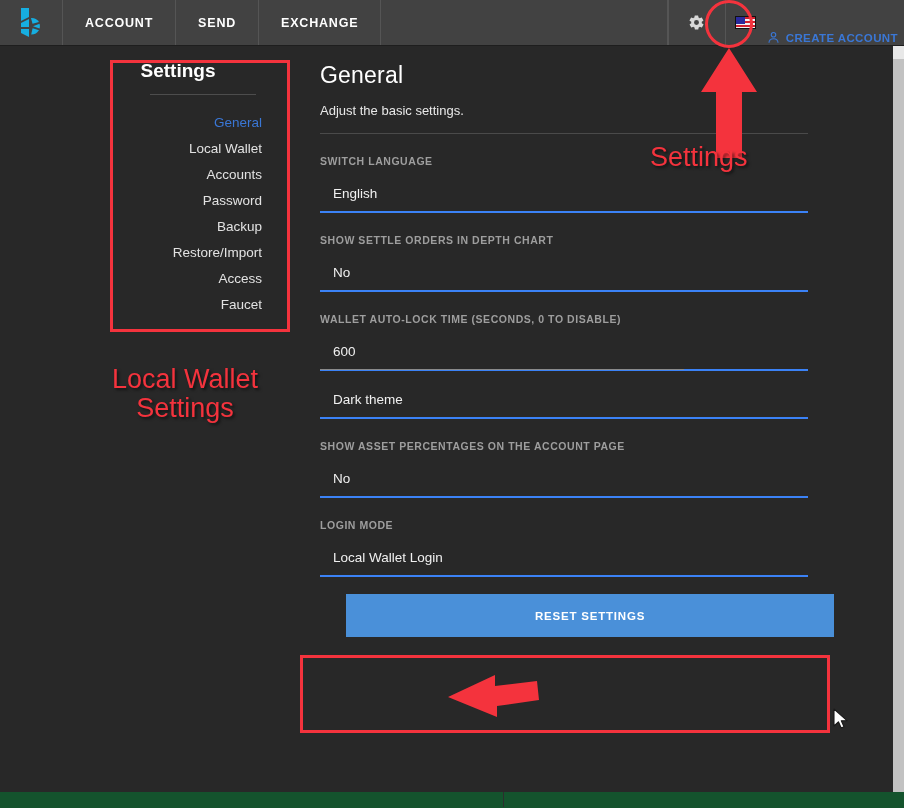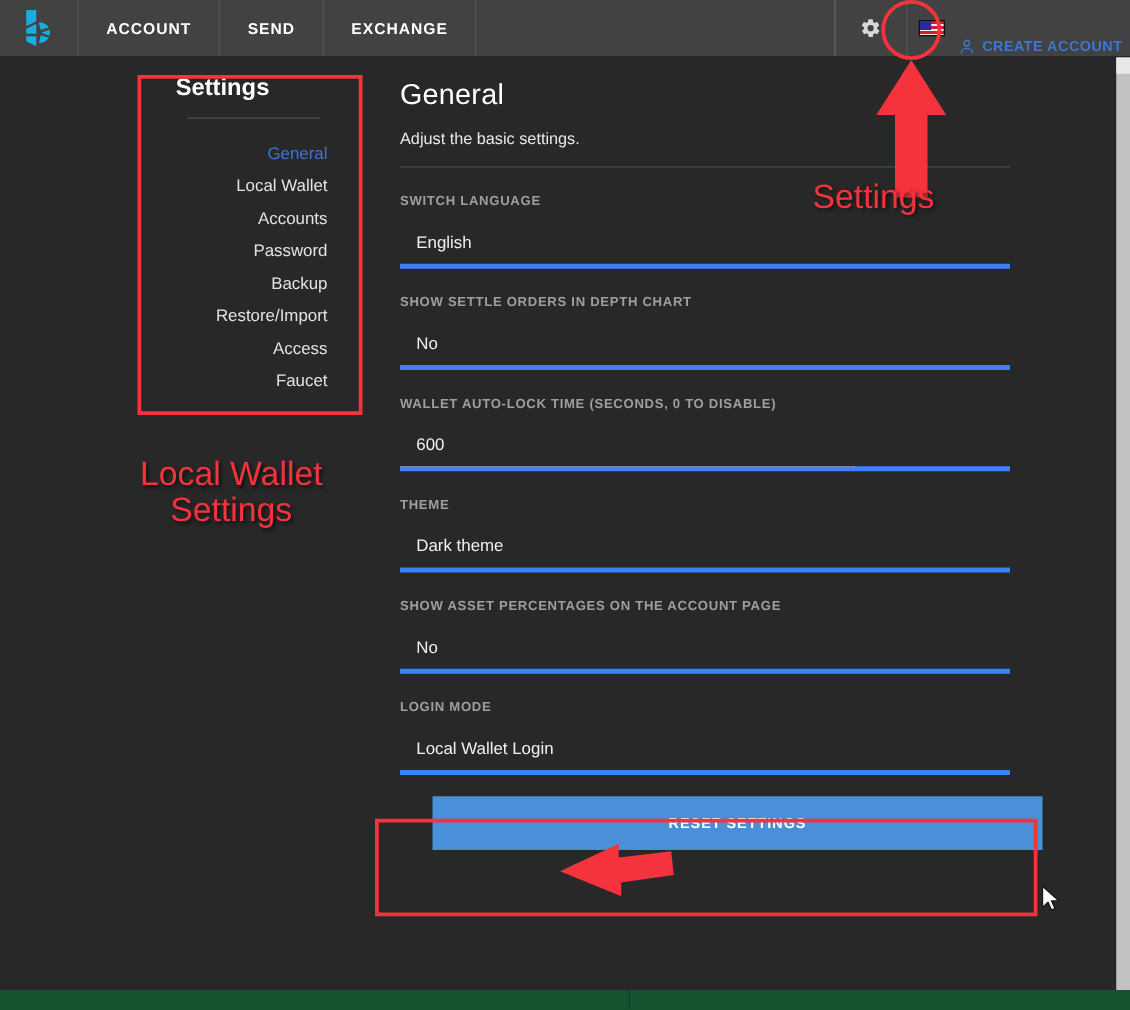--- a/index.html
+++ b/index.html
@@ -181,21 +181,21 @@
   }
   .setting-row { padding-top: 21px; }
   .setting-label {
     color: #9e9e9e;
     font-size: 10.5px;
     font-weight: bold;
     letter-spacing: 0.55px;
     margin-bottom: 19px;
   }
   .setting-value-wrap {
-    border-bottom: 4px solid #3b82f6;
+    border-bottom: 2px solid #3b82f6;
     padding: 0 0 10px 13px;
     position: relative;
   }
   .setting-value {
     color: #f0f0f0;
     font-size: 13.5px;
     cursor: pointer;
     user-select: none;
   }
   .setting-value-wrap.input-focus::after {
@@ -423,21 +423,20 @@
       </div>
 
       <div class="setting-row">
         <div class="setting-label">WALLET AUTO-LOCK TIME (SECONDS, 0 TO DISABLE)</div>
         <div class="setting-value-wrap input-focus">
           <div class="setting-value">600</div>
         </div>
       </div>
 
       <div class="setting-row">
-        <div class="setting-label">THEME</div>
         <div class="setting-value-wrap">
           <div class="setting-value">Dark theme</div>
         </div>
       </div>
 
       <div class="setting-row">
         <div class="setting-label">SHOW ASSET PERCENTAGES ON THE ACCOUNT PAGE</div>
         <div class="setting-value-wrap">
           <div class="setting-value">No</div>
         </div>

